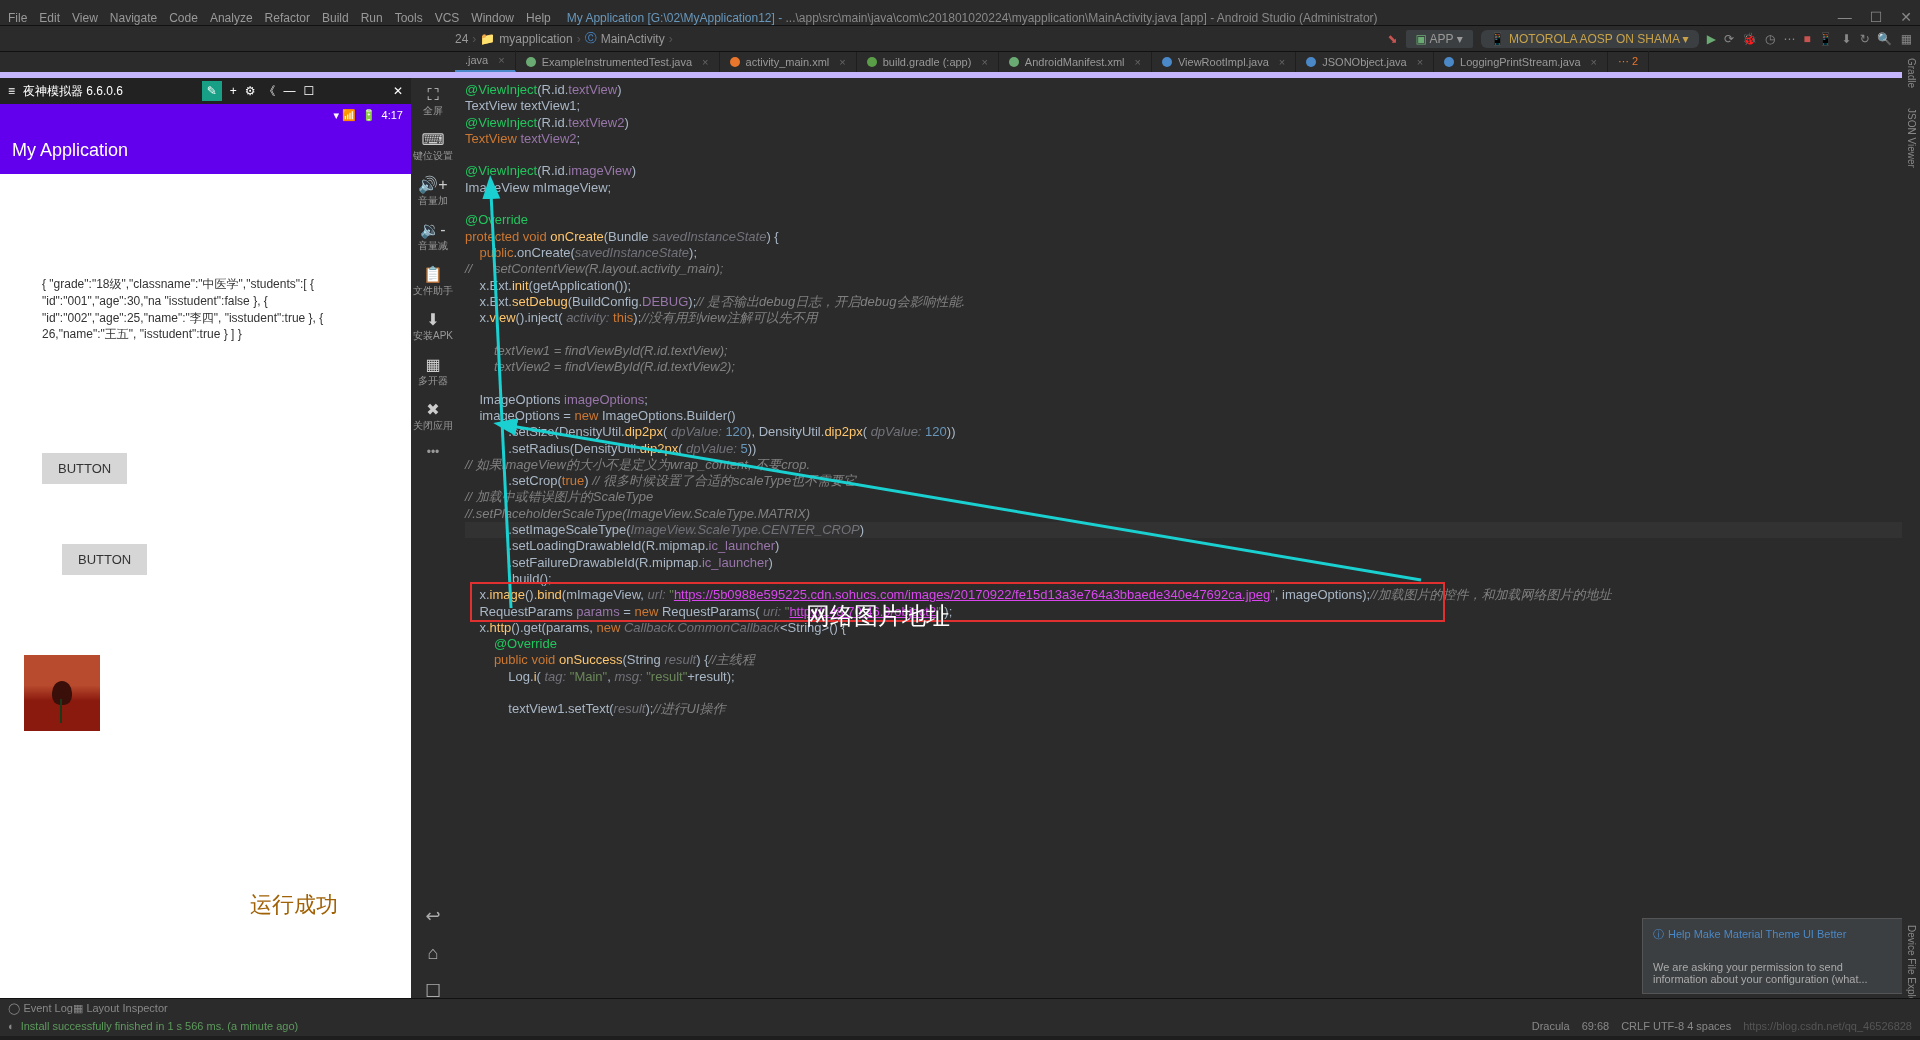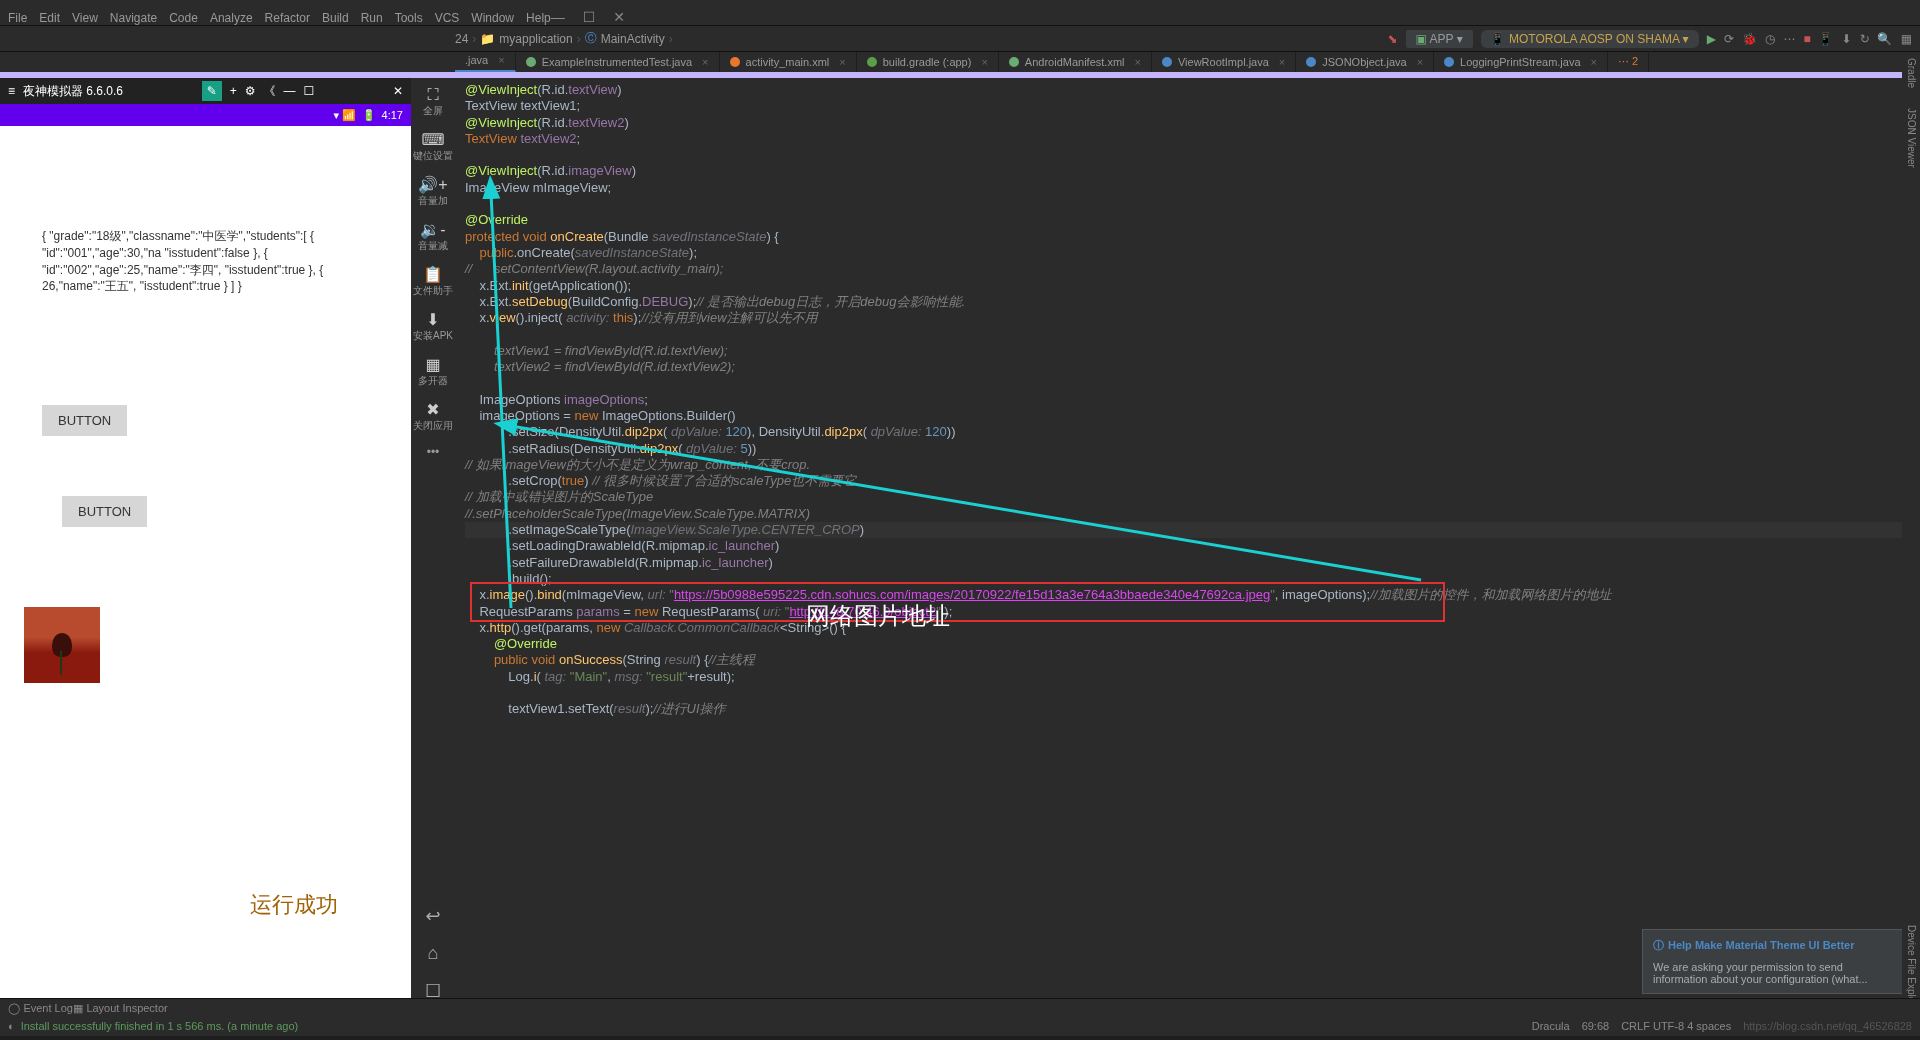--- a/index.html
+++ b/index.html
@@ -48,41 +48,41 @@
 .side-tools .bottom-tools { margin-top: auto; display: flex; flex-direction: column; align-items: center; gap: 16px; padding-bottom: 12px; width: 100%; }
 
 .editor { flex: 1; background: #2b2b2b; position: relative; font-family: Consolas, monospace; font-size: 13px; line-height: 16.3px; }
 .code { padding: 4px 10px; white-space: pre; color: #a9b7c6; position: relative; }
 
 
 .kw { color: #cc7832; }
 .fld { color: #9876aa; }
 .str { color: #6a8759; }
 .cmt { color: #808080; font-style: italic; }
-.ann { color: #bef264; }
+.ann { color: #22c55e; }
 .num { color: #6897bb; }
 .id { color: #ffc66d; }
 .param { color: #72737a; font-style: italic; }
 .url { color: #d946ef; text-decoration: underline; }
 .hl-line { background: #323232; display: inline-block; width: 100%; }
 
 .arrow-svg { position: absolute; top: 78px; left: 411px; pointer-events: none; width: 1089px; height: 730px; }
 
 .red-box { position: absolute; border: 2px solid #e03030; }
 .net-label { position: absolute; color: #ffffff; font-size: 24px; }
 
 .breadcrumb-bot { position: absolute; bottom: 26px; left: 455px; color: #888; font-size: 11px; background: #2b2b2b; padding: 3px 8px; }
 .breadcrumb-bot .sep { margin: 0 4px; color: #555; }
 
 .status { height: 22px; background: #2b2b2b; display: flex; align-items: center; padding: 0 8px; color: #888; font-size: 11px; border-top: 1px solid #111; }
 .status .ok { color: #5c9a5c; }
 .status .spacer { flex: 1; }
 
 .notif { position: absolute; right: 10px; bottom: 46px; width: 268px; background: #3c3f41; border: 1px solid #555; padding: 8px 10px; font-size: 11px; color: #aaa; }
-.notif .title { color: #4a88c7; font-weight: bold; margin-bottom: 8px; }
+.notif .title { color: #4a88c7; font-weight: normal; margin-bottom: 19px; }
 .notif .info-i { color: #4a88c7; margin-right: 4px; }
 
 .right-rail { position: absolute; right: 0; top: 52px; width: 18px; background: #2b2b2b; height: calc(100% - 78px); display: flex; flex-direction: column; align-items: center; padding-top: 6px; gap: 20px; }
 .right-rail span { writing-mode: vertical-rl; font-size: 10px; color: #888; }
 </style>
 </head>
 <body>
 
 <div class="title-bar">
   <div class="menu">
@@ -93,20 +93,23 @@
     <span>Code</span>
     <span>Analyze</span>
     <span>Refactor</span>
     <span>Build</span>
     <span>Run</span>
     <span>Tools</span>
     <span>VCS</span>
     <span>Window</span>
     <span>Help</span>
   </div>
+  <div class="path">
+    <span>My Application [G:\02\MyApplication12] - </span><span style="color:#888">...\app\src\main\java\com\c201801020224\myapplication\MainActivity.java [app] - Android Studio (Administrator)</span>
+  </div>
   <div class="win-btns">
     <span>—</span>
     <span>☐</span>
     <span>✕</span>
   </div>
 </div>
 
 <div class="toolbar" style="padding-left:455px">
   <div class="crumb">
     <span>24</span>
@@ -189,20 +192,23 @@
       <span>⚙</span>
       <span>《</span>
       <span>—</span>
       <span>☐</span>
       <span class="close-x">✕</span>
     </div>
     <div class="emu-statusbar">
       <span>▾ 📶</span>
       <span>🔋</span>
       <span>4:17</span>
+    </div>
+    <div class="emu-appbar">
+      <span>My Application</span>
     </div>
     <div class="emu-body">
       <div class="emu-text">{ "grade":"18级","classname":"中医学","students":[ { "id":"001","age":30,"na "isstudent":false }, { "id":"002","age":25,"name":"李四", "isstudent":true }, { 26,"name":"王五", "isstudent":true } ] }</div>
       <div style="height:110px"></div>
       <div class="emu-btn">BUTTON</div>
       <div style="height:60px"></div>
       <div class="emu-btn" style="margin-left:50px">BUTTON</div>
       <div style="height:80px"></div>
       <div class="emu-img">
           <div class="rose"></div>

